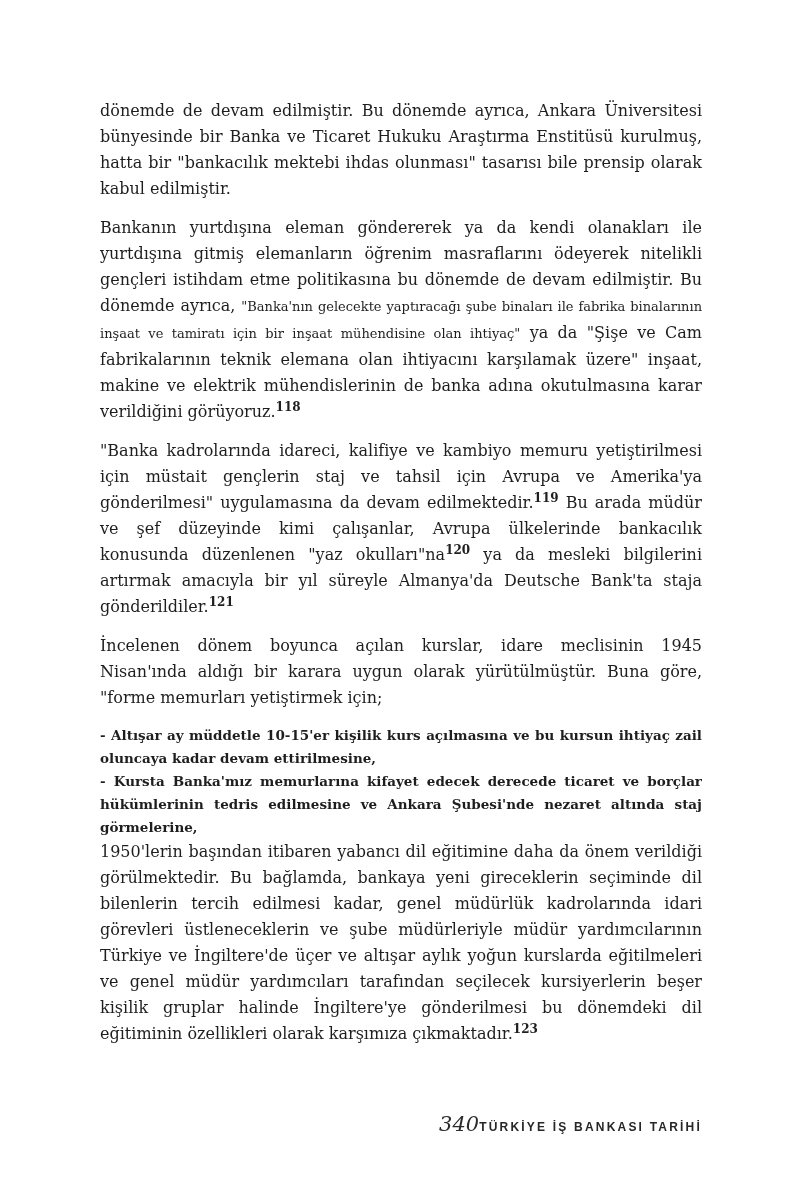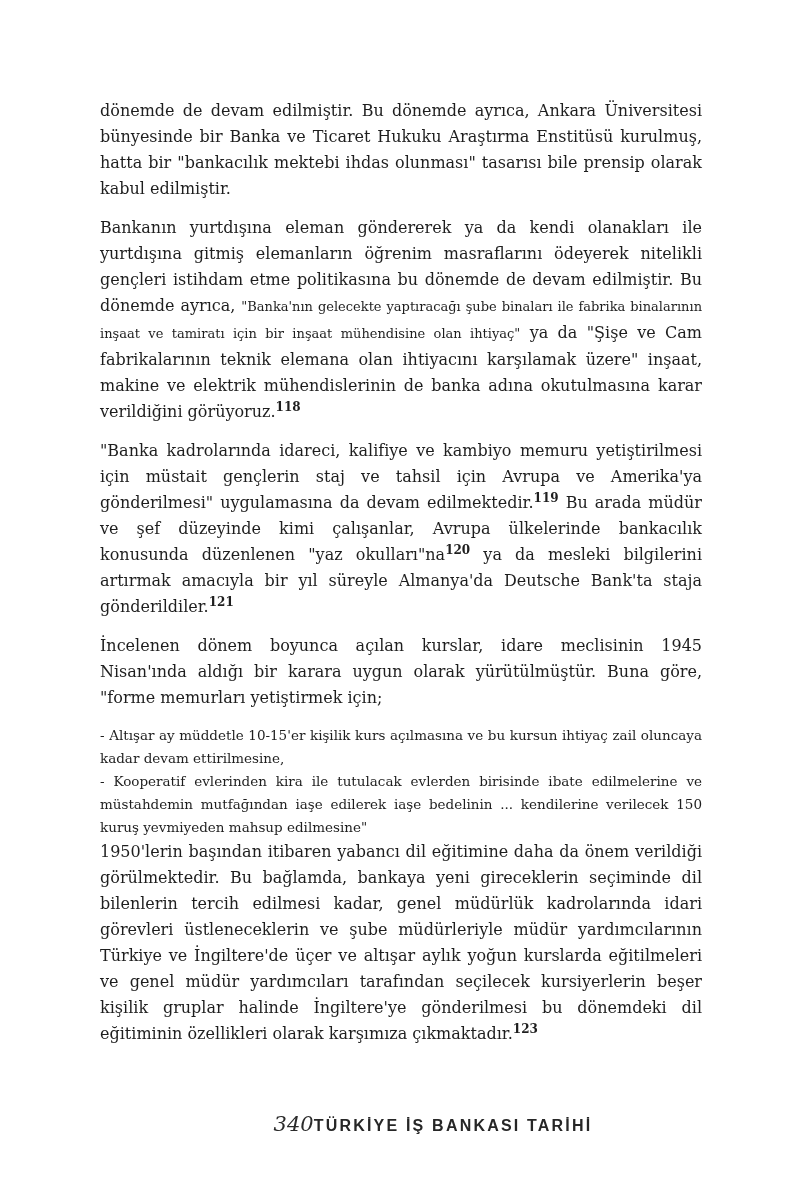--- a/index.html
+++ b/index.html
@@ -29,75 +29,74 @@
   }
   p.body.no-gap {
     margin-bottom: 13px;
   }
   .small-quote {
     font-size: 13px;
   }
   .quote-list {
     margin: 0;
     font-size: 13.5px;
-    font-weight: 400;
+    font-weight: 700;
     line-height: 23px;
     text-align: justify;
   }
   .quote-list .q-item {
     margin: 0;
   }
   sup.fn {
     font-weight: 700;
     font-size: 12px;
     line-height: 0;
     vertical-align: super;
     letter-spacing: 0;
     margin-top: 32px;
   }
   .page-footer {
     position: absolute;
     left: 100px;
     top: 1112px;
     width: 602px;
     display: flex;
-    justify-content: center;
+    justify-content: flex-end;
     align-items: baseline;
-    margin-left: 32px;
   }
   .page-number {
     font-family: "DejaVu Serif", serif;
     font-style: italic;
     font-size: 21px;
     color: #2b2b2b;
   }
   .running-title {
     font-family: "Liberation Sans", "DejaVu Sans", sans-serif;
     font-weight: 700;
-    font-size: 16px;
+    font-size: 12px;
     letter-spacing: 2.2px;
     color: #262626;
   }
 </style>
 </head>
 <body>
 
 <main class="text-block">
 
   <p class="body">dönemde de devam edilmiştir. Bu dönemde ayrıca, Ankara Üniversitesi bünyesinde bir Banka ve Ticaret Hukuku Araştırma Enstitüsü kurulmuş, hatta bir "bankacılık mektebi ihdas olunması" tasarısı bile prensip olarak kabul edilmiştir.</p>
 
   <p class="body"><span>Bankanın yurtdışına eleman göndererek ya da kendi olanakları ile yurtdışına gitmiş elemanların öğrenim masraflarını ödeyerek nitelikli gençleri istihdam etme politikasına bu dönemde de devam edilmiştir. Bu dönemde ayrıca, </span><span class="small-quote">"Banka'nın gelecekte yaptıracağı şube binaları ile fabrika binalarının inşaat ve tamiratı için bir inşaat mühendisine olan ihtiyaç"</span><span> ya da "Şişe ve Cam fabrikalarının teknik elemana olan ihtiyacını karşılamak üzere" inşaat, makine ve elektrik mühendislerinin de banka adına okutulmasına karar verildiğini görüyoruz.</span><sup class="fn">118</sup></p>
 
   <p class="body"><span>"Banka kadrolarında idareci, kalifiye ve kambiyo memuru yetiştirilmesi için müstait gençlerin staj ve tahsil için Avrupa ve Amerika'ya gönderilmesi" uygulamasına da devam edilmektedir.</span><sup class="fn">119</sup><span> Bu arada müdür ve şef düzeyinde kimi çalışanlar, Avrupa ülkelerinde bankacılık konusunda düzenlenen "yaz okulları"na</span><sup class="fn">120</sup><span> ya da mesleki bilgilerini artırmak amacıyla bir yıl süreyle Almanya'da Deutsche Bank'ta staja gönderildiler.</span><sup class="fn">121</sup></p>
 
   <p class="body no-gap">İncelenen dönem boyunca açılan kurslar, idare meclisinin 1945 Nisan'ında aldığı bir karara uygun olarak yürütülmüştür. Buna göre, "forme memurları yetiştirmek için;</p>
 
   <div class="quote-list">
     <div class="q-item">- Altışar ay müddetle 10-15'er kişilik kurs açılmasına ve bu kursun ihtiyaç zail oluncaya kadar devam ettirilmesine,</div>
-    <div class="q-item">- Kooperatif evlerinden kira ile tutulacak evlerden birisinde ibate edilmelerine ve müstahdemin mutfağından iaşe edilerek iaşe bedelinin ... kendilerine verilecek 150 kuruş yevmiyeden mahsup edilmesine"</div>
+    <div class="q-item">- Kursta Banka'mız memurlarına kifayet edecek derecede ticaret ve borçlar hükümlerinin tedris edilmesine ve Ankara Şubesi'nde nezaret altında staj görmelerine,</div>
   </div>
 
 
   <p class="body"><span>1950'lerin başından itibaren yabancı dil eğitimine daha da önem verildiği görülmektedir. Bu bağlamda, bankaya yeni gireceklerin seçiminde dil bilenlerin tercih edilmesi kadar, genel müdürlük kadrolarında idari görevleri üstleneceklerin ve şube müdürleriyle müdür yardımcılarının Türkiye ve İngiltere'de üçer ve altışar aylık yoğun kurslarda eğitilmeleri ve genel müdür yardımcıları tarafından seçilecek kursiyerlerin beşer kişilik gruplar halinde İngiltere'ye gönderilmesi bu dönemdeki dil eğitiminin özellikleri olarak karşımıza çıkmaktadır.</span><sup class="fn">123</sup></p>
 
 </main>
 
 <footer class="page-footer">
   <span class="page-number">340</span>
   <span class="running-title">TÜRKİYE İŞ BANKASI TARİHİ</span>

